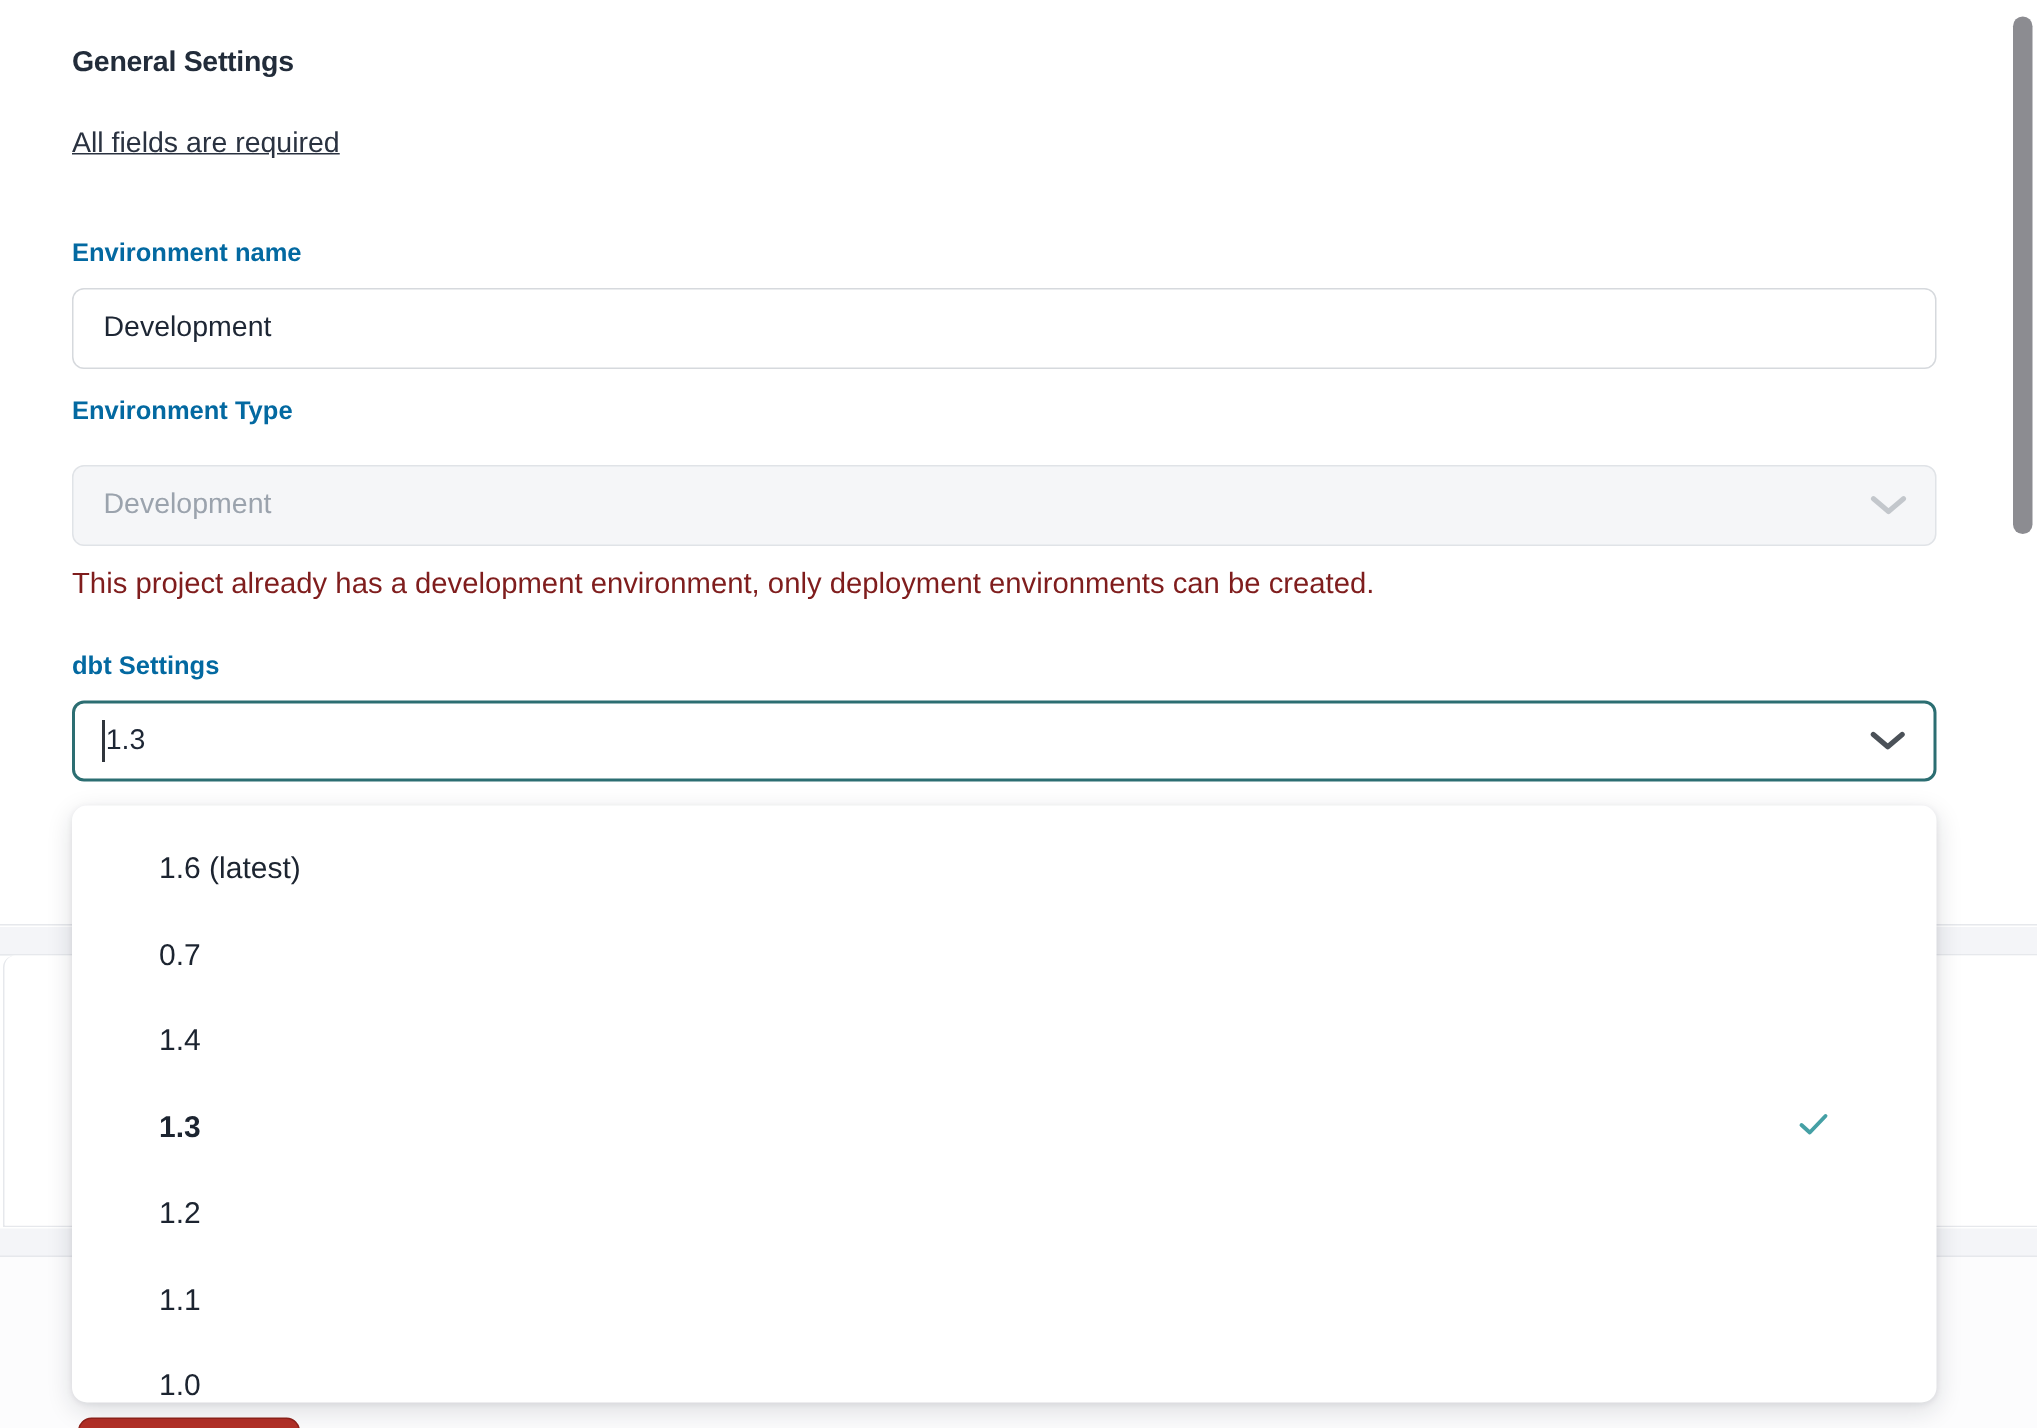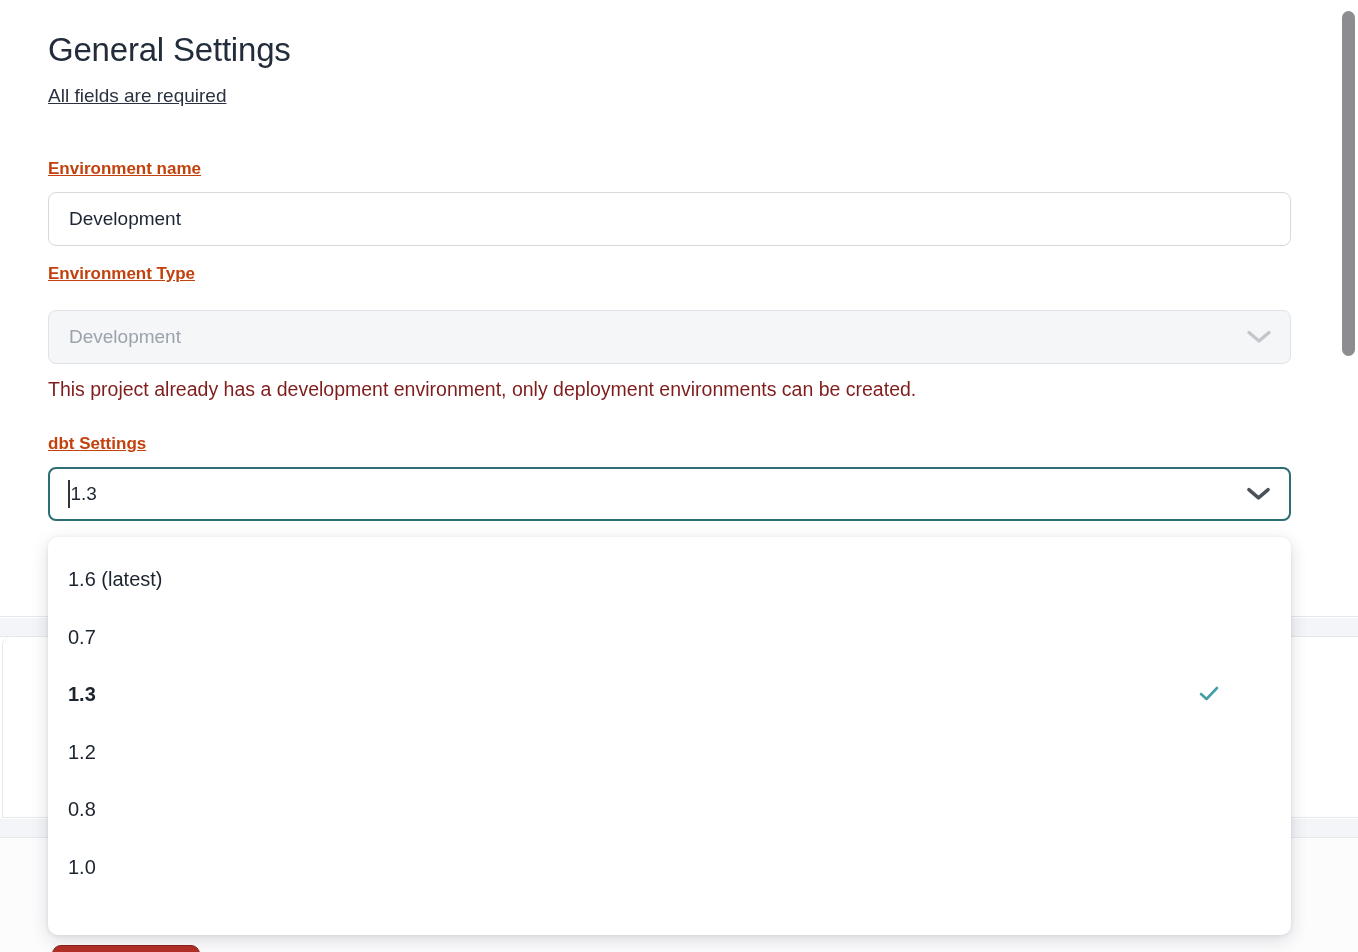--- a/index.html
+++ b/index.html
@@ -13,25 +13,25 @@
   }
 
   
   .card-top    { position:absolute; left:0; top:0; width:1358px; height:617px; background:#ffffff; border-bottom:1px solid #e6e8ec; }
   .bg-gap1     { position:absolute; left:0; top:618px; width:1358px; height:19px; background:#f4f5f8; border-bottom:1px solid #e6e8ec; }
   .card-mid    { position:absolute; left:2px; top:637px; width:1356px; height:181px; background:#ffffff; border-left:1px solid #e6e8ec; border-bottom:1px solid #e6e8ec; border-top-left-radius:8px; }
   .bg-gap2     { position:absolute; left:0; top:819px; width:1358px; height:19px; background:#f4f5f8; border-bottom:1px solid #e6e8ec; }
   .card-bottom { position:absolute; left:0; top:838px; width:1358px; height:114px; background:#fcfcfd; }
 
   
-  .page-title    { position:absolute; left:48px; top:31px; font-size:33px; font-weight:400; color:#222c3a; letter-spacing:-0.2px; }
+  .page-title    { position:absolute; left:48px; top:31px; font-size:19px; font-weight:700; color:#222c3a; letter-spacing:-0.2px; }
   .page-subtitle { position:absolute; left:48px; top:85px; font-size:19px; color:#2a3240;text-decoration:underline; }
 
   
-  .field-label { position:absolute; left:48px; font-size:17px; font-weight:700; color:#c2410c;text-decoration:underline; }
+  .field-label { position:absolute; left:48px; font-size:17px; font-weight:700; color:#0369a1; }
   .lbl-env-name { top:159px; }
   .lbl-env-type { top:264px; }
   .lbl-dbt-ver  { top:434px; }
 
   .text-input {
     position:absolute; left:48px; width:1243px; height:54px;
     border:1px solid #d6d9dd; border-radius:8px; background:#ffffff;
     font-family:"Liberation Sans", sans-serif;
     font-size:19px; color:#1d2634; padding:0 20px; outline:none;
   }
@@ -61,21 +61,21 @@
 
   
   .dropdown-panel {
     position:absolute; left:48px; top:537px; width:1243px; height:398px;
     background:#ffffff; border-radius:10px;
     box-shadow:0 5px 18px rgba(20,30,45,0.14), 0 1px 4px rgba(20,30,45,0.08);
     overflow:hidden; padding-top:14px; z-index:5;
   }
   .dropdown-option {
     position:relative; height:57.5px; display:flex; align-items:center;
-    padding:0 56px 0 20px; font-size:20px; color:#1c2430; list-style:none; cursor:pointer;
+    padding:0 56px 0 20px; font-size:20px; color:#1c2430; list-style:none; cursor:pointer;margin-left:38px;
   }
   .dropdown-option.selected { font-weight:700; }
   .dropdown-option .check { position:absolute; right:72px; top:50%; transform:translateY(-50%); color:#45a0a5; }
   .dropdown-scrollbar {
     position:absolute; right:3px; top:11px; width:13px; height:345px;
     background:#8c8c91; border-radius:7px; z-index:6;
   }
 
   
   .delete-button {
@@ -124,34 +124,38 @@
 <div class="dropdown-panel">
   <ul>
       <li class="dropdown-option">
     <span>1.6 (latest)</span>
 
   </li>
       <li class="dropdown-option">
     <span>0.7</span>
 
   </li>
+      <li class="dropdown-option">
+    <span>1.4</span>
+
+  </li>
       <li class="dropdown-option selected">
     <span>1.3</span>
     <span class="check">
       <svg width="20" height="16" viewBox="0 0 20 16" fill="none">
         <path d="M2 8.5 L7.5 13.5 L18 2.5" stroke="currentColor" stroke-width="2.6" stroke-linecap="round" stroke-linejoin="round"></path>
       </svg>
     </span>
   </li>
       <li class="dropdown-option">
     <span>1.2</span>
 
   </li>
       <li class="dropdown-option">
-    <span>0.8</span>
+    <span>1.1</span>
 
   </li>
       <li class="dropdown-option">
     <span>1.0</span>
 
   </li>
     </ul>
 </div>
 <div class="dropdown-scrollbar"></div>
 

